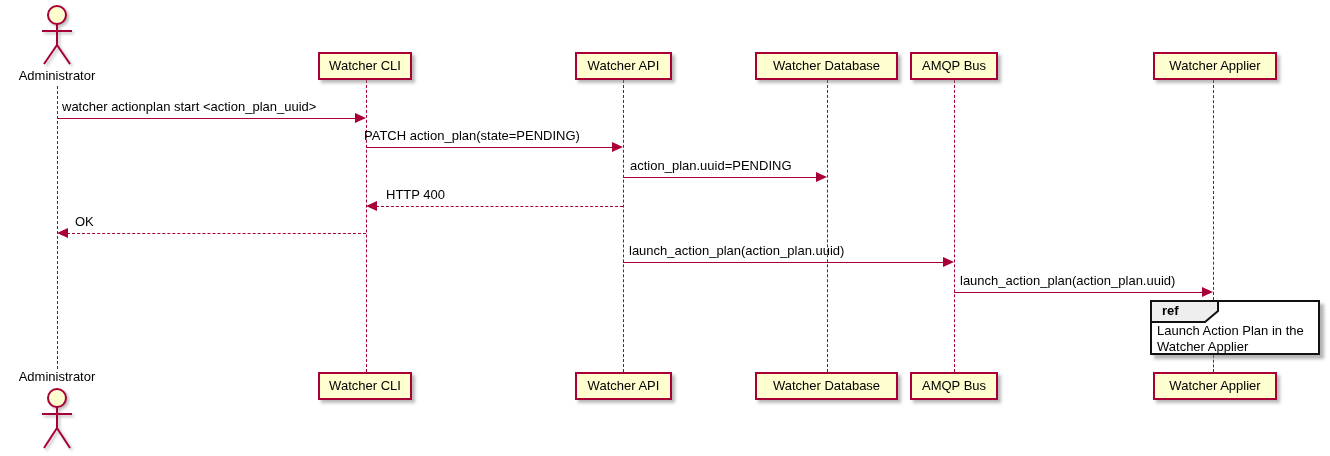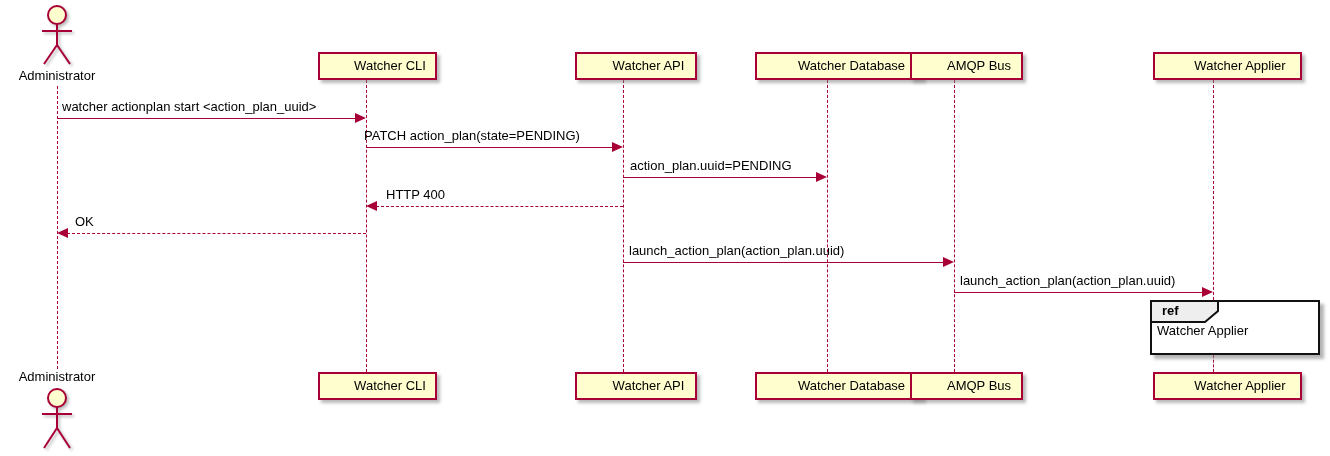--- a/index.html
+++ b/index.html
@@ -6,21 +6,21 @@
   .diagram{
     position:relative;width:1330px;height:456px;background:#ffffff;
     font-family:Liberation Sans, sans-serif;
     font-size:13px;color:#000;overflow:hidden;
   }
   
   .pbox{
     position:absolute;height:24px;line-height:24px;text-align:center;
     background:#FEFECE;border:2px solid #A80036;
     box-shadow:3px 3px 3px rgba(130,130,130,0.55);
-    white-space:nowrap;font-size:13px;padding-left:25px;
+    white-space:nowrap;font-size:13px;
   }
   
   .lifeline{position:absolute;width:0;border-left:1px dashed #A80036;}
   
   .mline{position:absolute;height:0;border-top:1px solid #A80036;}
   .mline.dashed{border-top-style:dashed;}
   .msg-label{position:absolute;white-space:nowrap;font-size:13px;height:16px;line-height:16px;text-align:right;}
   
   .ah{position:absolute;width:0;height:0;}
   .ah.right{border-top:5px solid transparent;border-bottom:5px solid transparent;border-left:11px solid #A80036;}
@@ -108,20 +108,21 @@
     <div class="mline" style="left:954px;top:292px;width:250px;"></div>
     <div class="ah right" style="left:1202px;top:287px;"></div>
   </div>
 
   <div class="ref-box" style="left:1150px;top:300px;width:166px;height:51px;">
     <svg class="ref-header" width="70" height="23" viewBox="0 0 70 23">
       <polygon points="1,1 68,1 68,11 55,22 1,22" fill="#EEEEEE" stroke="#111111" stroke-width="2"></polygon>
     </svg>
     <div class="ref-keyword">ref</div>
     <div class="ref-body">
+      <div>Launch Action Plan in the</div>
       <div>Watcher Applier</div>
     </div>
   </div>
 
   <div class="pbox" style="left:318px;top:372px;width:90px;">Watcher CLI</div>
   <div class="pbox" style="left:575px;top:372px;width:93px;">Watcher API</div>
   <div class="pbox" style="left:755px;top:372px;width:139px;">Watcher Database</div>
   <div class="pbox" style="left:910px;top:372px;width:84px;">AMQP Bus</div>
   <div class="pbox" style="left:1153px;top:372px;width:120px;">Watcher Applier</div>
 

